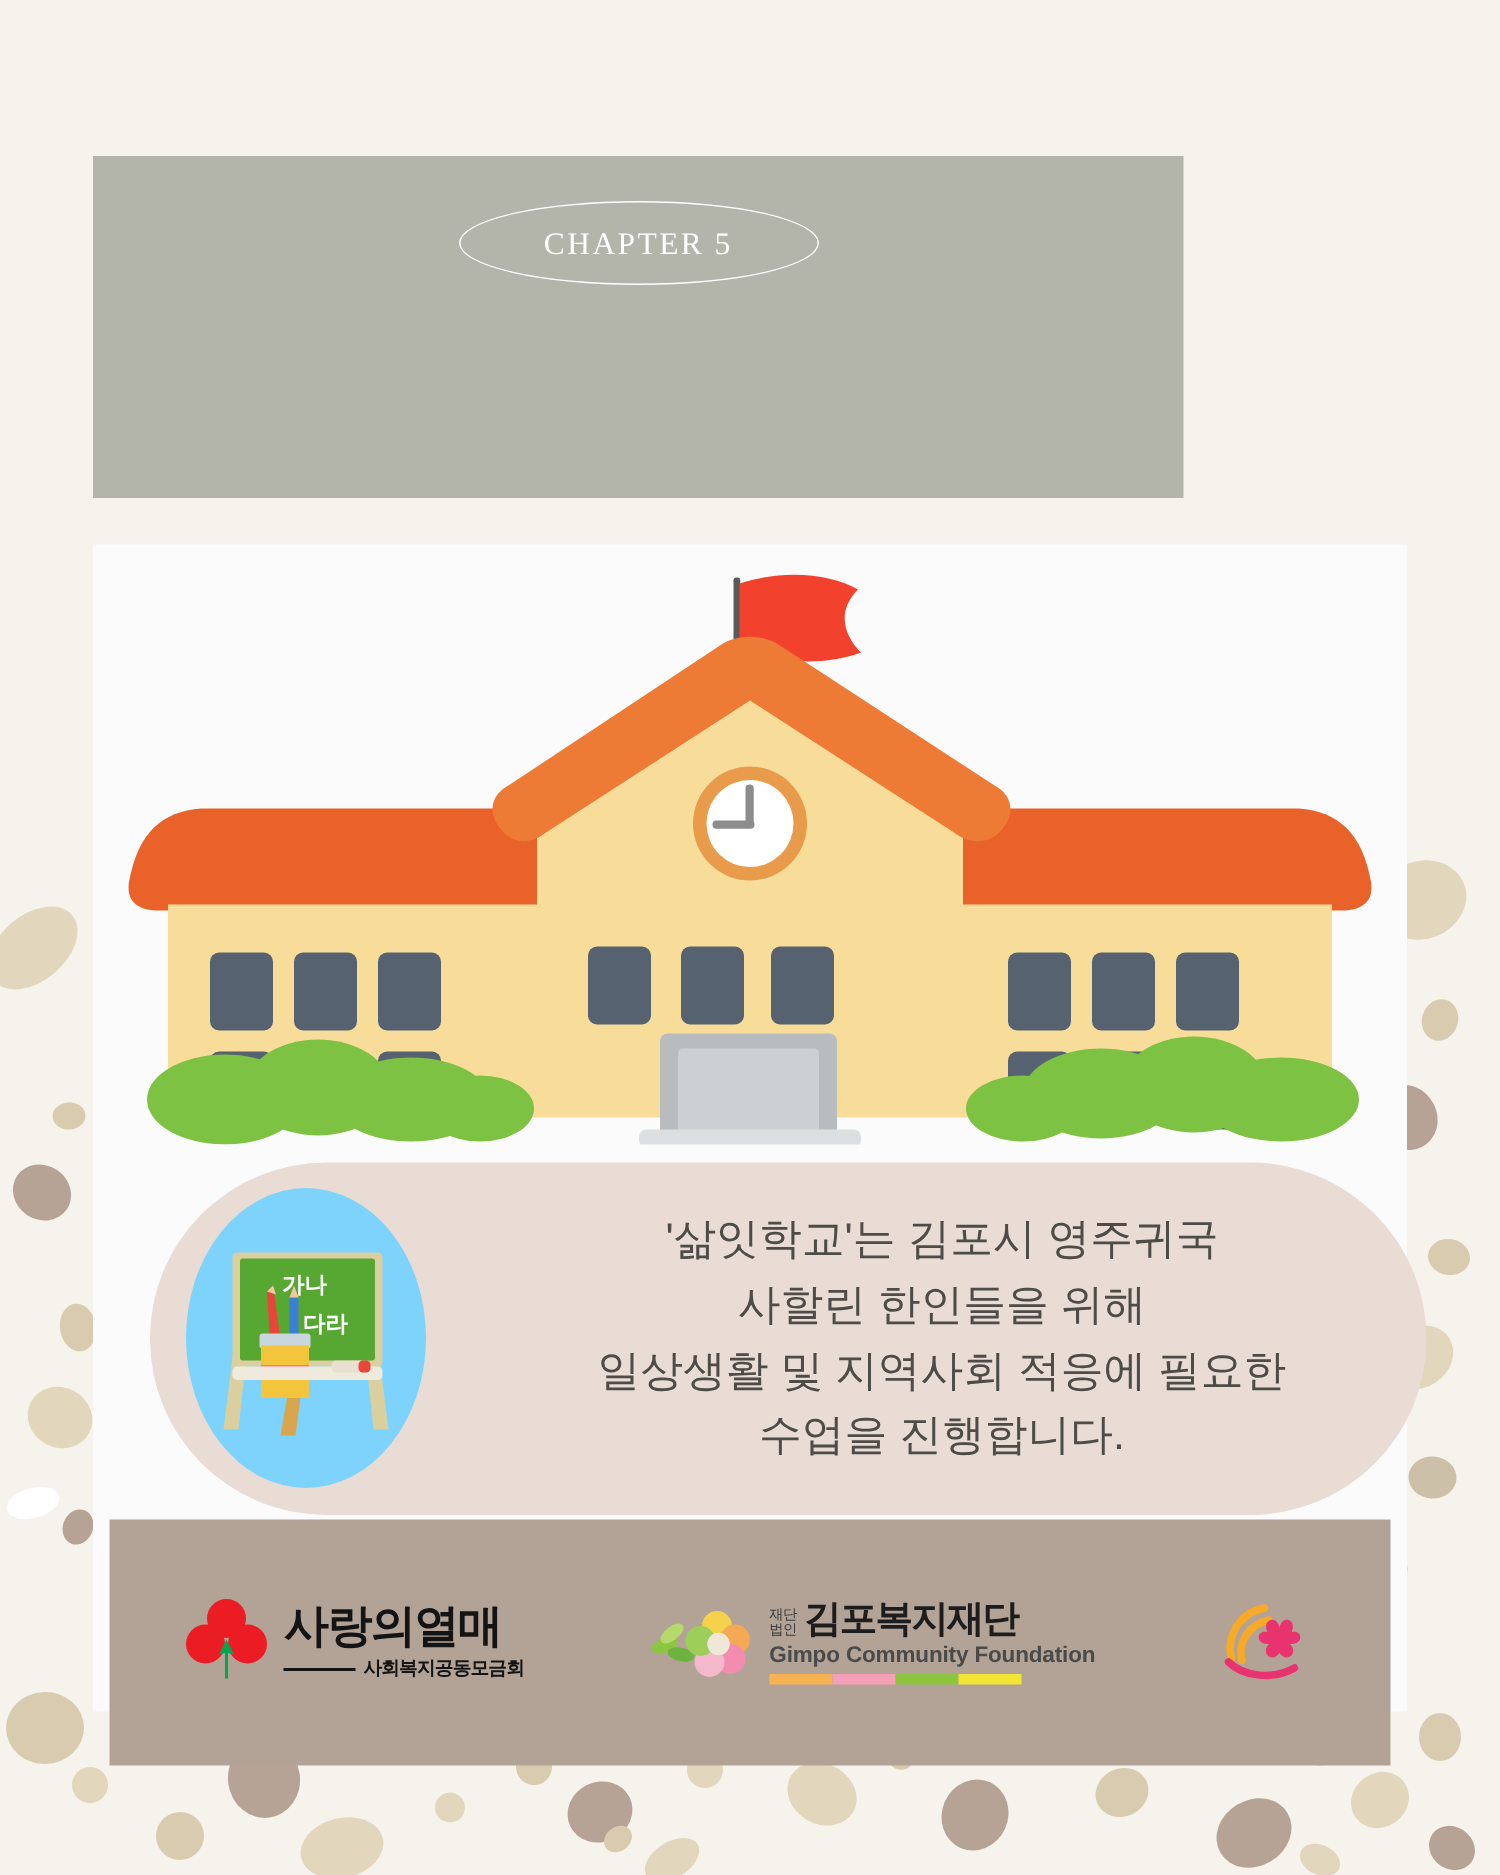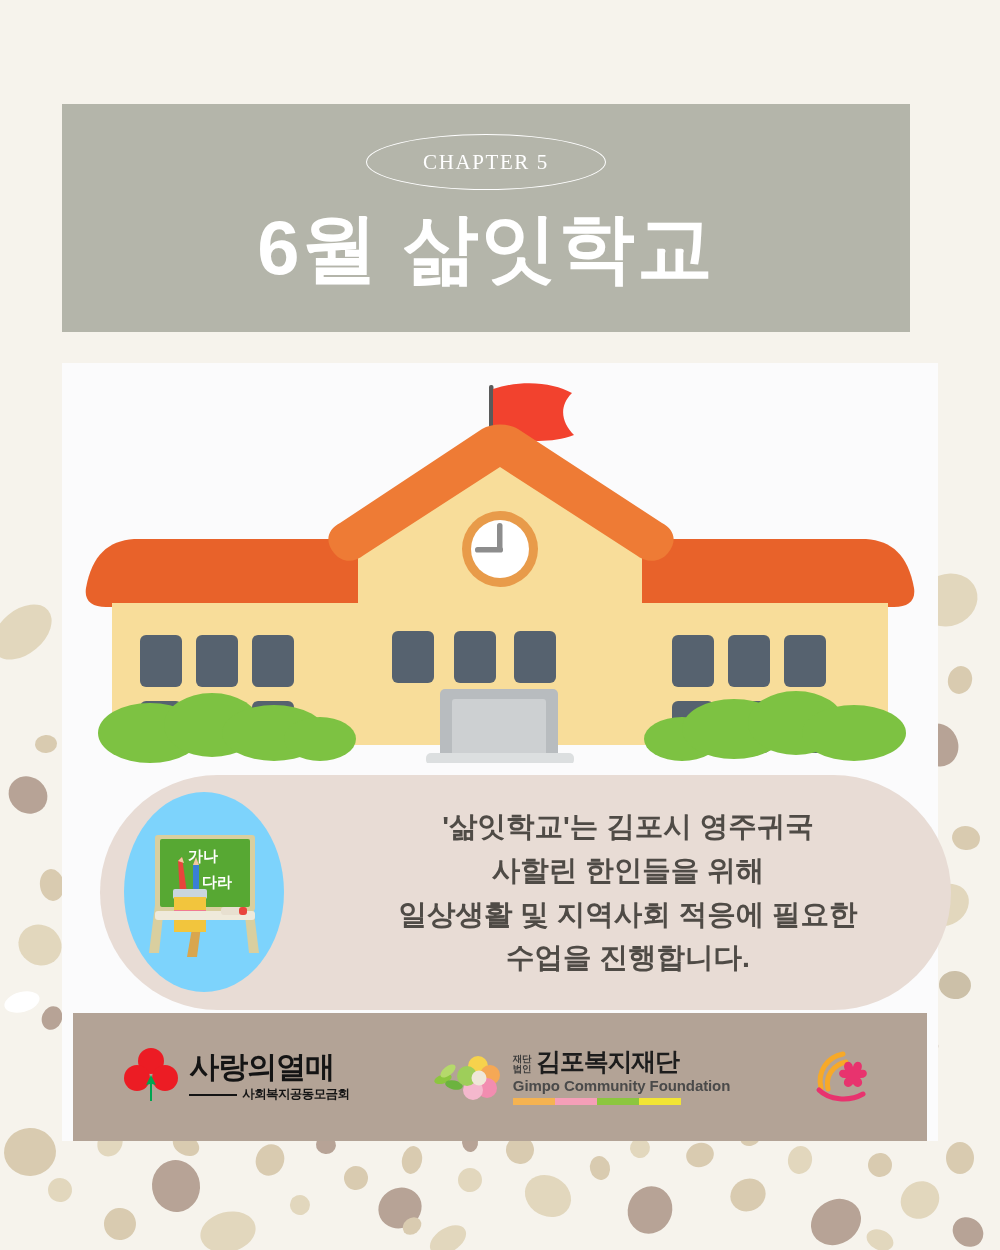--- a/index.html
+++ b/index.html
@@ -16,21 +16,21 @@
     background:#f6f3ec;
     overflow:hidden;
   }
 
   
   #confetti { position:absolute; inset:0; z-index:0; pointer-events:none; }
 
   
   #header-band {
     position:absolute; left:62px; top:104px;
-    width:848px; height:228px;
+    width:727px; height:228px;
     background:#b4b5aa;
     z-index:2;
     display:flex; flex-direction:column;
     align-items:center; justify-content:flex-start;
     padding-top:30px;
   }
   #chapter-pill {
     width:240px; height:56px;
     border:1.6px solid #ffffff;
     border-radius:50%;
@@ -82,29 +82,29 @@
   }
   #desc-text {
     position:absolute; left:205px; top:0;
     width:646px; height:235px;
     display:flex; flex-direction:column;
     align-items:center; justify-content:center;
     gap:2px;
   }
   .desc-line {
     font-family:"Liberation Sans", sans-serif;
-    font-size:28.5px; font-weight:700;
+    font-size:28.5px; font-weight:400;
     color:#4f4b46; line-height:1.46;
     white-space:nowrap; text-align:center;
   }
 
   
   #sponsor-bar {
     position:absolute; left:11px; top:650px;
-    width:854px; height:128px;
+    width:854px; height:164px;
     background:#b3a396;
     display:flex; align-items:center; justify-content:space-around;
     padding:0 8px;
   }
   .sponsor-logo { display:flex; align-items:center; }
 
   
   #logo-fruit { gap:10px; }
   #logo-fruit .logo-text { display:flex; flex-direction:column; align-items:flex-start; }
   #logo-fruit .ft-main {
@@ -119,21 +119,21 @@
   #logo-fruit .ft-sub {
     font-size:12.5px; font-weight:700; color:#141414;
     letter-spacing:-0.6px; white-space:nowrap;
   }
 
   
   #logo-gcf { gap:9px; }
   #logo-gcf .gcf-text { display:flex; flex-direction:column; align-items:flex-start; }
   #logo-gcf .gcf-row1 { display:flex; align-items:flex-end; gap:5px; }
   #logo-gcf .gcf-prefix {
-    font-size:9.5px; font-weight:700; color:#3b3b3b;
+    font-size:9.5px; font-weight:400; color:#3b3b3b;
     line-height:1.08; letter-spacing:-0.4px; white-space:nowrap;
   }
   #logo-gcf .gcf-main {
     font-size:25px; font-weight:700; color:#1d1d1d;
     letter-spacing:-1.2px; line-height:1; white-space:nowrap;
   }
   #logo-gcf .gcf-en {
     font-size:15px; font-weight:700; color:#4a4a4a;
     letter-spacing:-0.1px; margin-top:3px; white-space:nowrap;
   }
@@ -203,21 +203,20 @@
       <ellipse cx="120" cy="1224" rx="16" ry="16" fill="#d9cbb0" transform="rotate(-6 120 1224)"></ellipse>
       <ellipse cx="60" cy="1190" rx="12" ry="12" fill="#e2d7bd" transform="rotate(31 60 1190)"></ellipse>
       <ellipse cx="750" cy="1138" rx="10" ry="8" fill="#d9cbb0" transform="rotate(-12 750 1138)"></ellipse>
       <ellipse cx="880" cy="1240" rx="14" ry="10" fill="#e2d7bd" transform="rotate(25 880 1240)"></ellipse>
     </svg>
 
   <div id="header-band">
     <div id="chapter-pill">
       <span>CHAPTER 5</span>
     </div>
-    <div id="chapter-title">6월 삶잇학교</div>
   </div>
 
   <div id="card">
 
     <svg id="school-illustration" viewBox="0 0 876 400" aria-hidden="true">
 
       <rect x="427" y="22" width="4.5" height="116" rx="2" fill="#5a5a5a"></rect>
 
       <path d="M431 26 C 462 16, 492 20, 510 30 C 496 44, 500 60, 512 72 C 486 82, 452 78, 431 70 Z" fill="#f2422e"></path>
 

